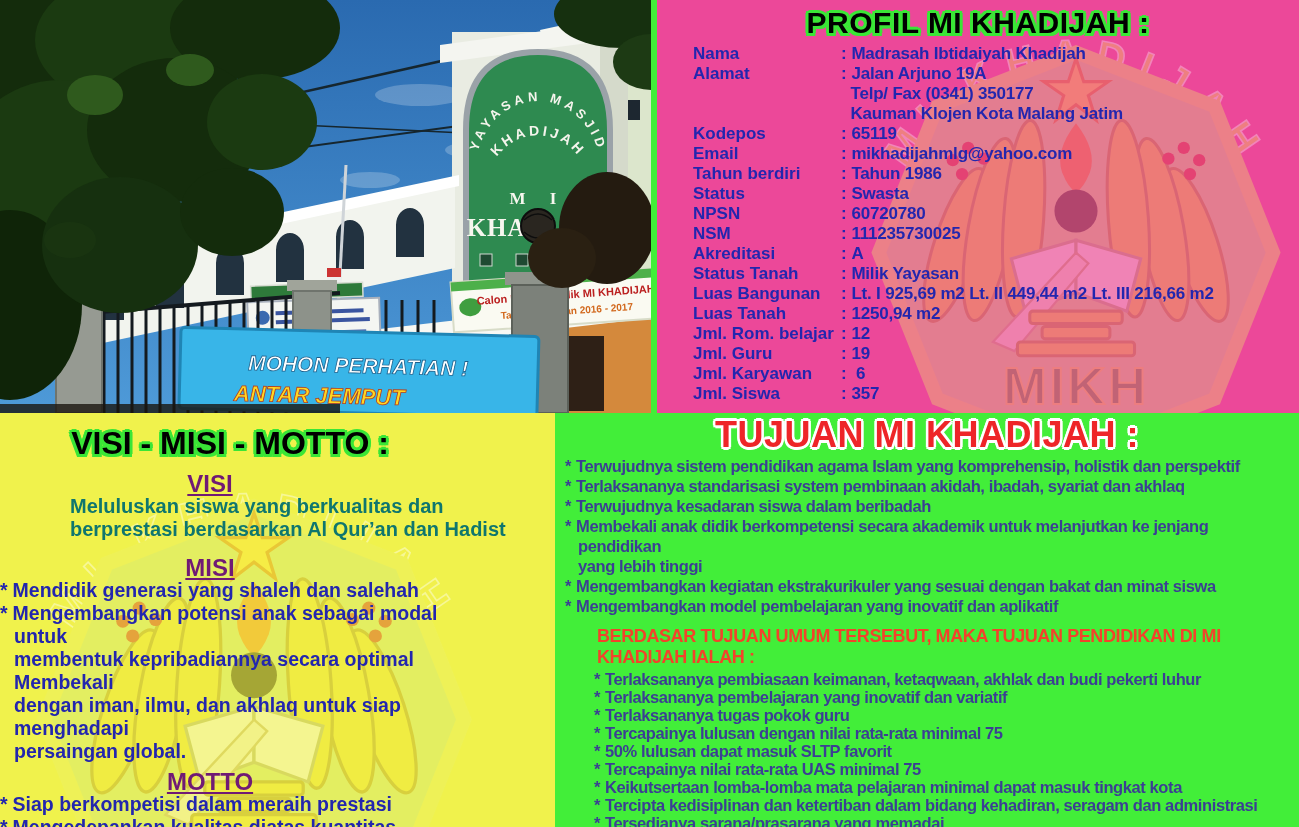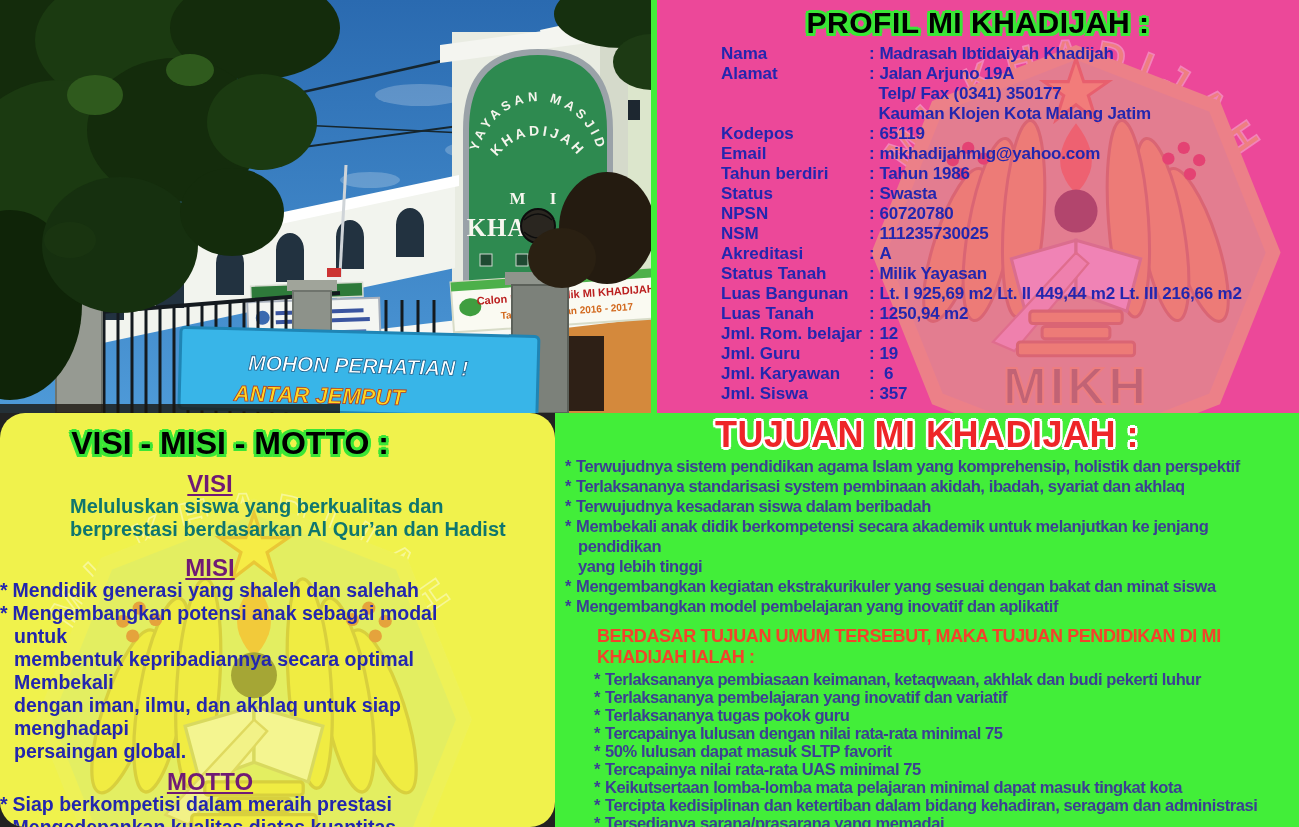--- a/index.html
+++ b/index.html
@@ -4,42 +4,42 @@
 <style>
   html,body { margin:0; padding:0; background:#222; }
   .frame {
     position:relative; width:1299px; height:827px; overflow:hidden;
     font-family:"Liberation Sans", sans-serif; font-weight:bold;
   }
   
   .photo-wrap { position:absolute; left:0; top:0; width:651px; height:413px; overflow:hidden; }
   .vstrip { position:absolute; left:651px; top:0; width:6px; height:413px; background:#42ee39; }
   .profile-panel { position:absolute; left:657px; top:0; width:642px; height:413px; background:#ec4899; overflow:hidden; }
-  .vision-panel  { position:absolute; left:0; top:413px; width:555px; height:414px; background:#f0f24c; overflow:hidden;border-radius:25px; }
+  .vision-panel  { position:absolute; left:0; top:413px; width:555px; height:414px; background:#f0f24c; overflow:hidden; }
   .goals-panel   { position:absolute; left:555px; top:413px; width:744px; height:414px; background:#42ee39; overflow:hidden; }
   .layer { position:relative; z-index:2; }
   
   .wm { position:absolute; z-index:1; pointer-events:none; }
   .wm-profile { left:188px; top:6px;  width:462px; height:524px; opacity:.33; }
   .wm-vision  { left:8px;   top:44px; width:492px; height:558px; opacity:.42; }
   
   .ol-green {
     color:#000;
     text-shadow:-2.5px -2.5px 0 #3ae636, 2.5px -2.5px 0 #3ae636,
                 -2.5px 2.5px 0 #3ae636, 2.5px 2.5px 0 #3ae636,
                 -3px 0 0 #3ae636, 3px 0 0 #3ae636, 0 -3px 0 #3ae636, 0 3px 0 #3ae636;
   }
   .ol-white {
     color:#ee2528;
     text-shadow:-2px -2px 0 #fff, 2px -2px 0 #fff, -2px 2px 0 #fff, 2px 2px 0 #fff,
                 -2.6px 0 0 #fff, 2.6px 0 0 #fff, 0 -2.6px 0 #fff, 0 2.6px 0 #fff;
   }
   
   .profile-title { margin:6px 0 0 0; font-size:30px; line-height:34px; text-align:center; letter-spacing:0.5px; }
-  .prows { margin-top:4px; padding-left:64px; color:#2326ae; font-size:17px; }
+  .prows { margin-top:4px; padding-left:36px; color:#2326ae; font-size:17px; }
   .prow  { line-height:20px; white-space:pre; }
   .plabel{ display:inline-block; width:148px; }
   .psep  { white-space:pre; }
   .pval  { white-space:pre; letter-spacing:-0.2px; }
   
   .vision-title { margin:12px 0 0 0; width:460px; font-size:32px; line-height:36px; text-align:center; }
   .sec-head { width:420px; text-align:center; color:#701a75; font-size:24px; line-height:22px;text-decoration:underline; }
   .visi-head { margin-top:12px; }
   .misi-head { margin-top:16px; }
   .motto-head{ margin-top:8px; }

